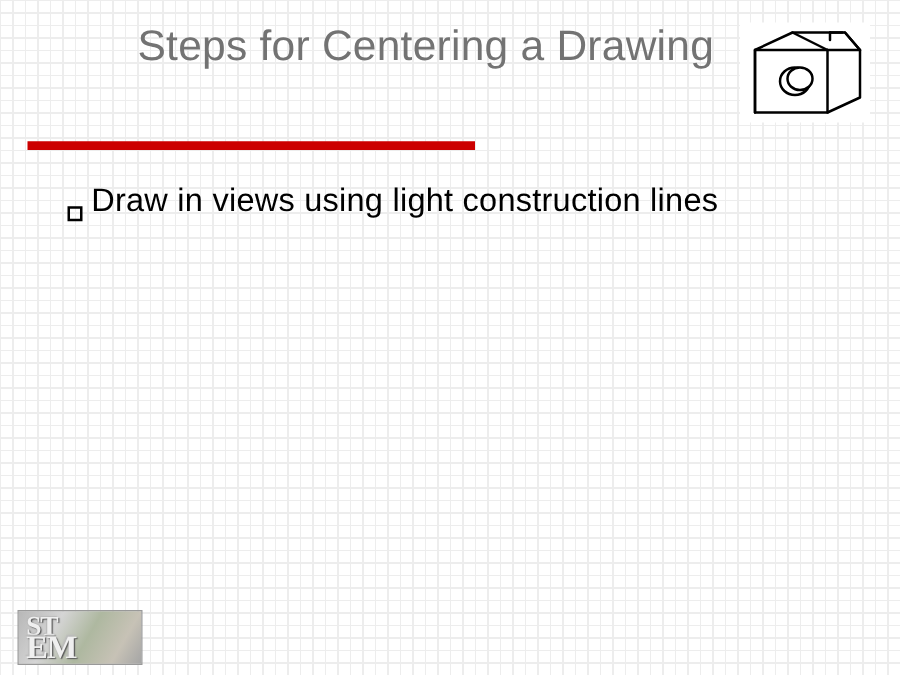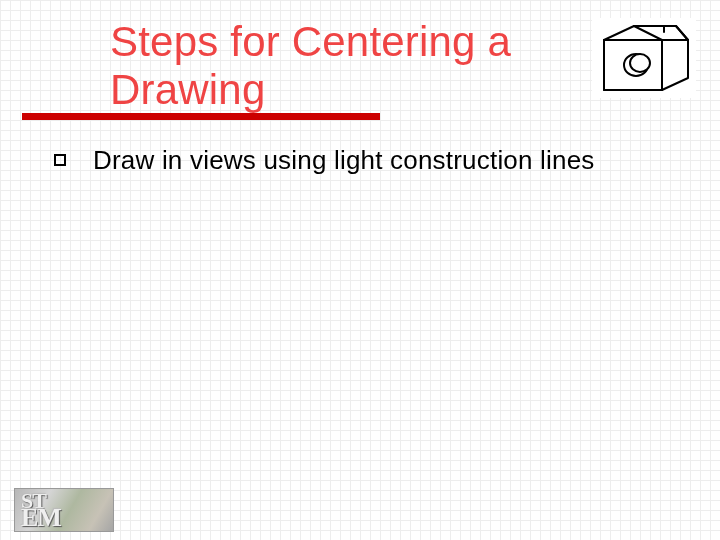--- a/index.html
+++ b/index.html
@@ -19,22 +19,22 @@
       repeating-linear-gradient(to right, #ededed 0, #ededed 1px, transparent 1px, transparent 10px),
       repeating-linear-gradient(to bottom, #ededed 0, #ededed 1px, transparent 1px, transparent 10px);
   }
   .title-area {
     position: absolute;
     top: 18px;
     left: 110px;
     width: 470px;
   }
   .title {
-    font-size: 42px;
-    color: #ef4444;
+    font-size: 34px;
+    color: #737373;
     line-height: 1.15;
     letter-spacing: 0.2px;
   }
   .red-underline {
     position: absolute;
     top: 113px;
     left: 22px;
     width: 358px;
     height: 7px;
     background: #cc0000;
@@ -52,22 +52,22 @@
     height: 100%;
   }
   .body-area {
     position: absolute;
     top: 145px;
     left: 54px;
     width: 620px;
   }
   .bullet-row {
     display: flex;
-    align-items: flex-start;
-    gap: 27px;
+    align-items: flex-end;
+    gap: 7px;
   }
   .bullet-box {
     flex: 0 0 auto;
     width: 12px;
     height: 12px;
     border: 2px solid #000;
     margin-top: 9px;
   }
   .bullet-text {
     font-size: 26px;

